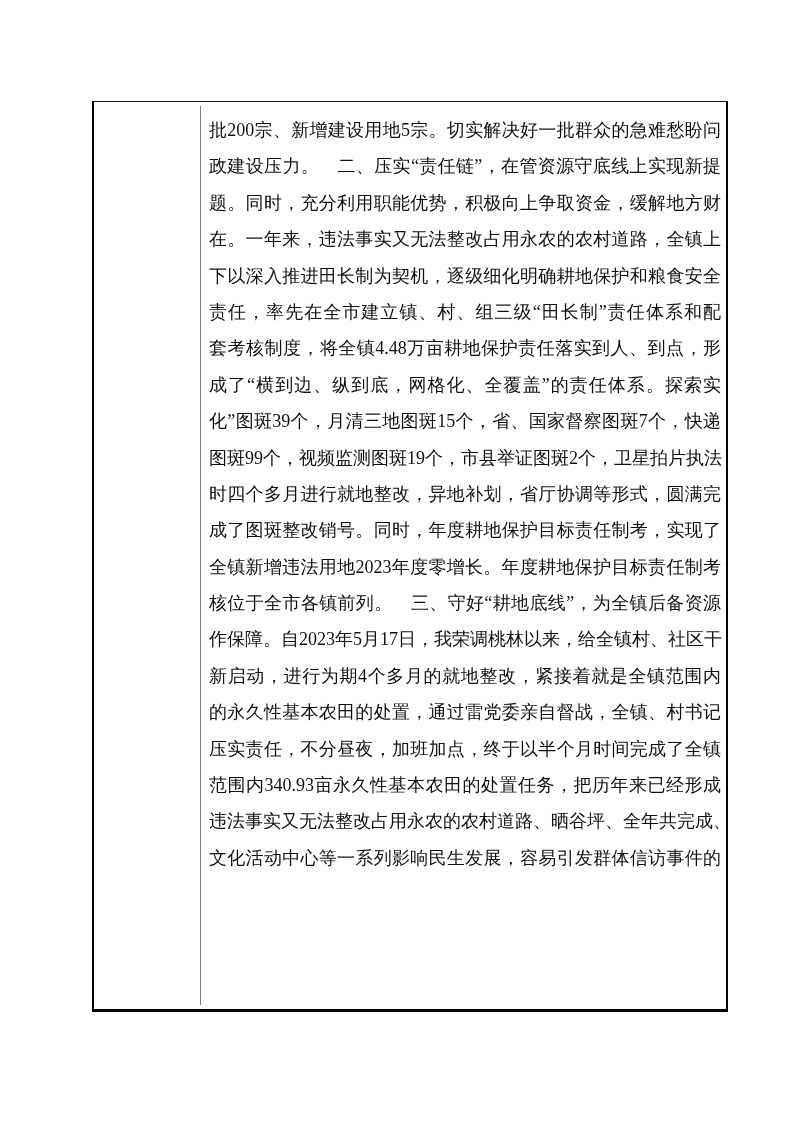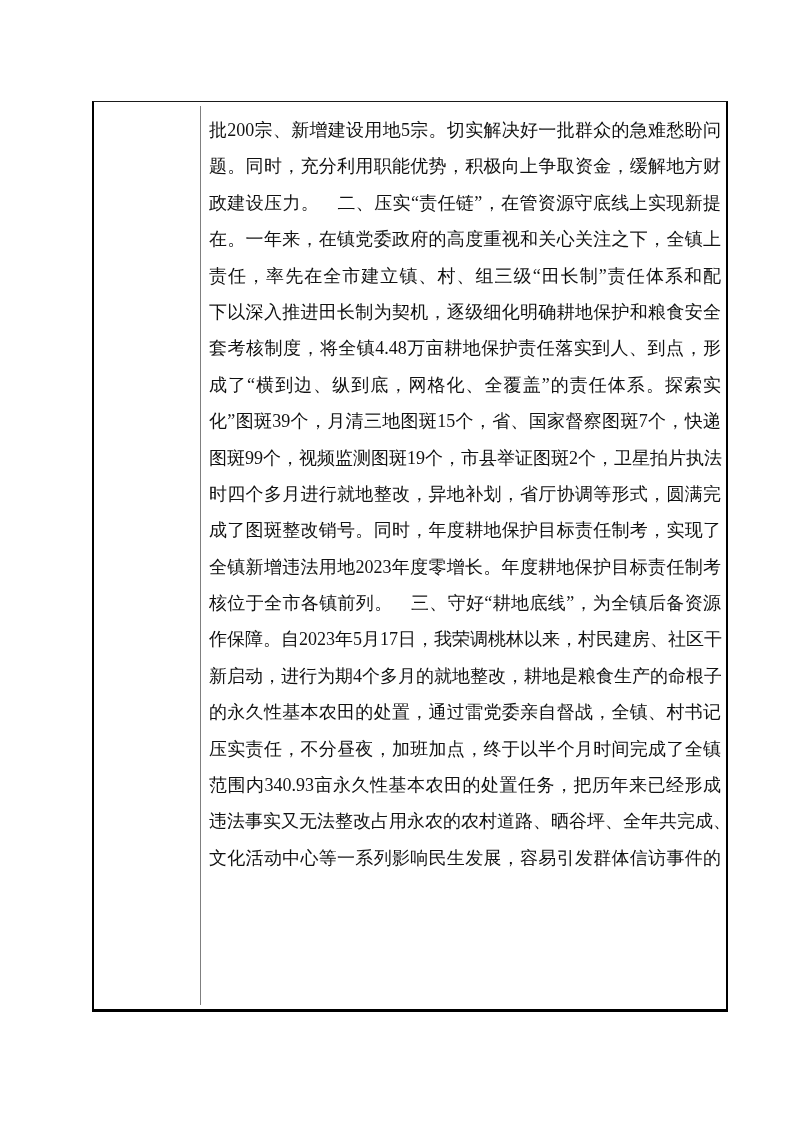--- a/index.html
+++ b/index.html
@@ -56,35 +56,35 @@
 </style>
 </head>
 <body>
 
 <div class="page">
   <div class="doc-table">
     <div class="label-cell"></div>
     <div class="content-cell">
 
     <div class="text-line">批200宗、新增建设用地5宗。切实解决好一批群众的急难愁盼问</div>
+        <div class="text-line">政建设压力。　二、压实“责任链”，在管资源守底线上实现新提</div>
         <div class="text-line">题。同时，充分利用职能优势，积极向上争取资金，缓解地方财</div>
-        <div class="text-line">政建设压力。　二、压实“责任链”，在管资源守底线上实现新提</div>
-        <div class="text-line">在。一年来，在镇党委政府的高度重视和关心关注之下，全镇上</div>
+        <div class="text-line">在。一年来，违法事实又无法整改占用永农的农村道路，全镇上</div>
+        <div class="text-line">下以深入推进田长制为契机，逐级细化明确耕地保护和粮食安全</div>
         <div class="text-line">责任，率先在全市建立镇、村、组三级“田长制”责任体系和配</div>
-        <div class="text-line">下以深入推进田长制为契机，逐级细化明确耕地保护和粮食安全</div>
         <div class="text-line">套考核制度，将全镇4.48万亩耕地保护责任落实到人、到点，形</div>
         <div class="text-line">成了“横到边、纵到底，网格化、全覆盖”的责任体系。探索实</div>
         <div class="text-line">化”图斑39个，月清三地图斑15个，省、国家督察图斑7个，快递</div>
         <div class="text-line">图斑99个，视频监测图斑19个，市县举证图斑2个，卫星拍片执法</div>
         <div class="text-line">时四个多月进行就地整改，异地补划，省厅协调等形式，圆满完</div>
         <div class="text-line">成了图斑整改销号。同时，年度耕地保护目标责任制考，实现了</div>
         <div class="text-line">全镇新增违法用地2023年度零增长。年度耕地保护目标责任制考</div>
         <div class="text-line">核位于全市各镇前列。　三、守好“耕地底线”，为全镇后备资源</div>
-        <div class="text-line">作保障。自2023年5月17日，我荣调桃林以来，村民建房、社区干</div>
-        <div class="text-line">新启动，进行为期4个多月的就地整改，耕地是粮食生产的命根子</div>
+        <div class="text-line">作保障。自2023年5月17日，我荣调桃林以来，给全镇村、社区干</div>
+        <div class="text-line">新启动，进行为期4个多月的就地整改，紧接着就是全镇范围内</div>
         <div class="text-line">的永久性基本农田的处置，通过雷党委亲自督战，全镇、村书记</div>
         <div class="text-line">压实责任，不分昼夜，加班加点，终于以半个月时间完成了全镇</div>
         <div class="text-line">范围内340.93亩永久性基本农田的处置任务，把历年来已经形成</div>
         <div class="text-line">违法事实又无法整改占用永农的农村道路、晒谷坪、全年共完成、</div>
         <div class="text-line">文化活动中心等一系列影响民生发展，容易引发群体信访事件的</div>
       </div>
   </div>
 </div>
 
 </body></html>

